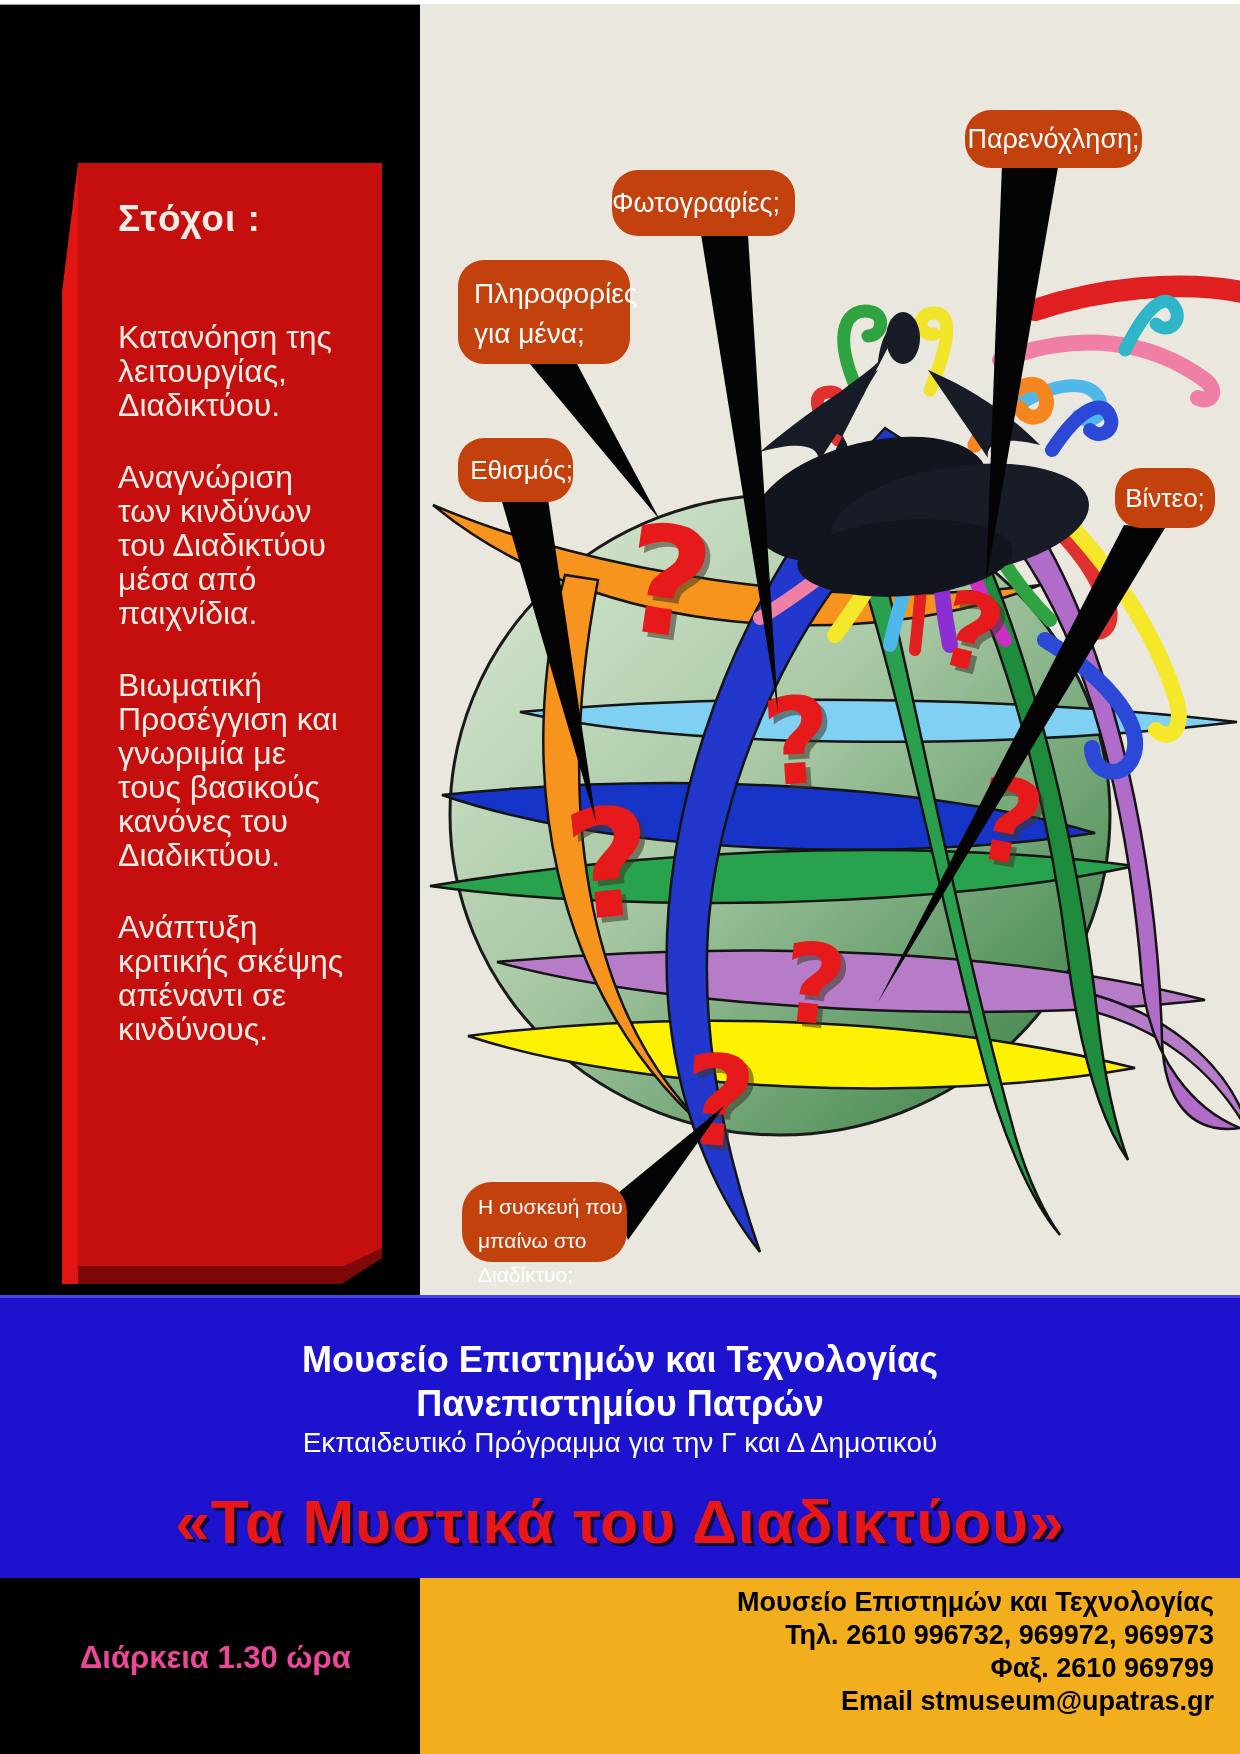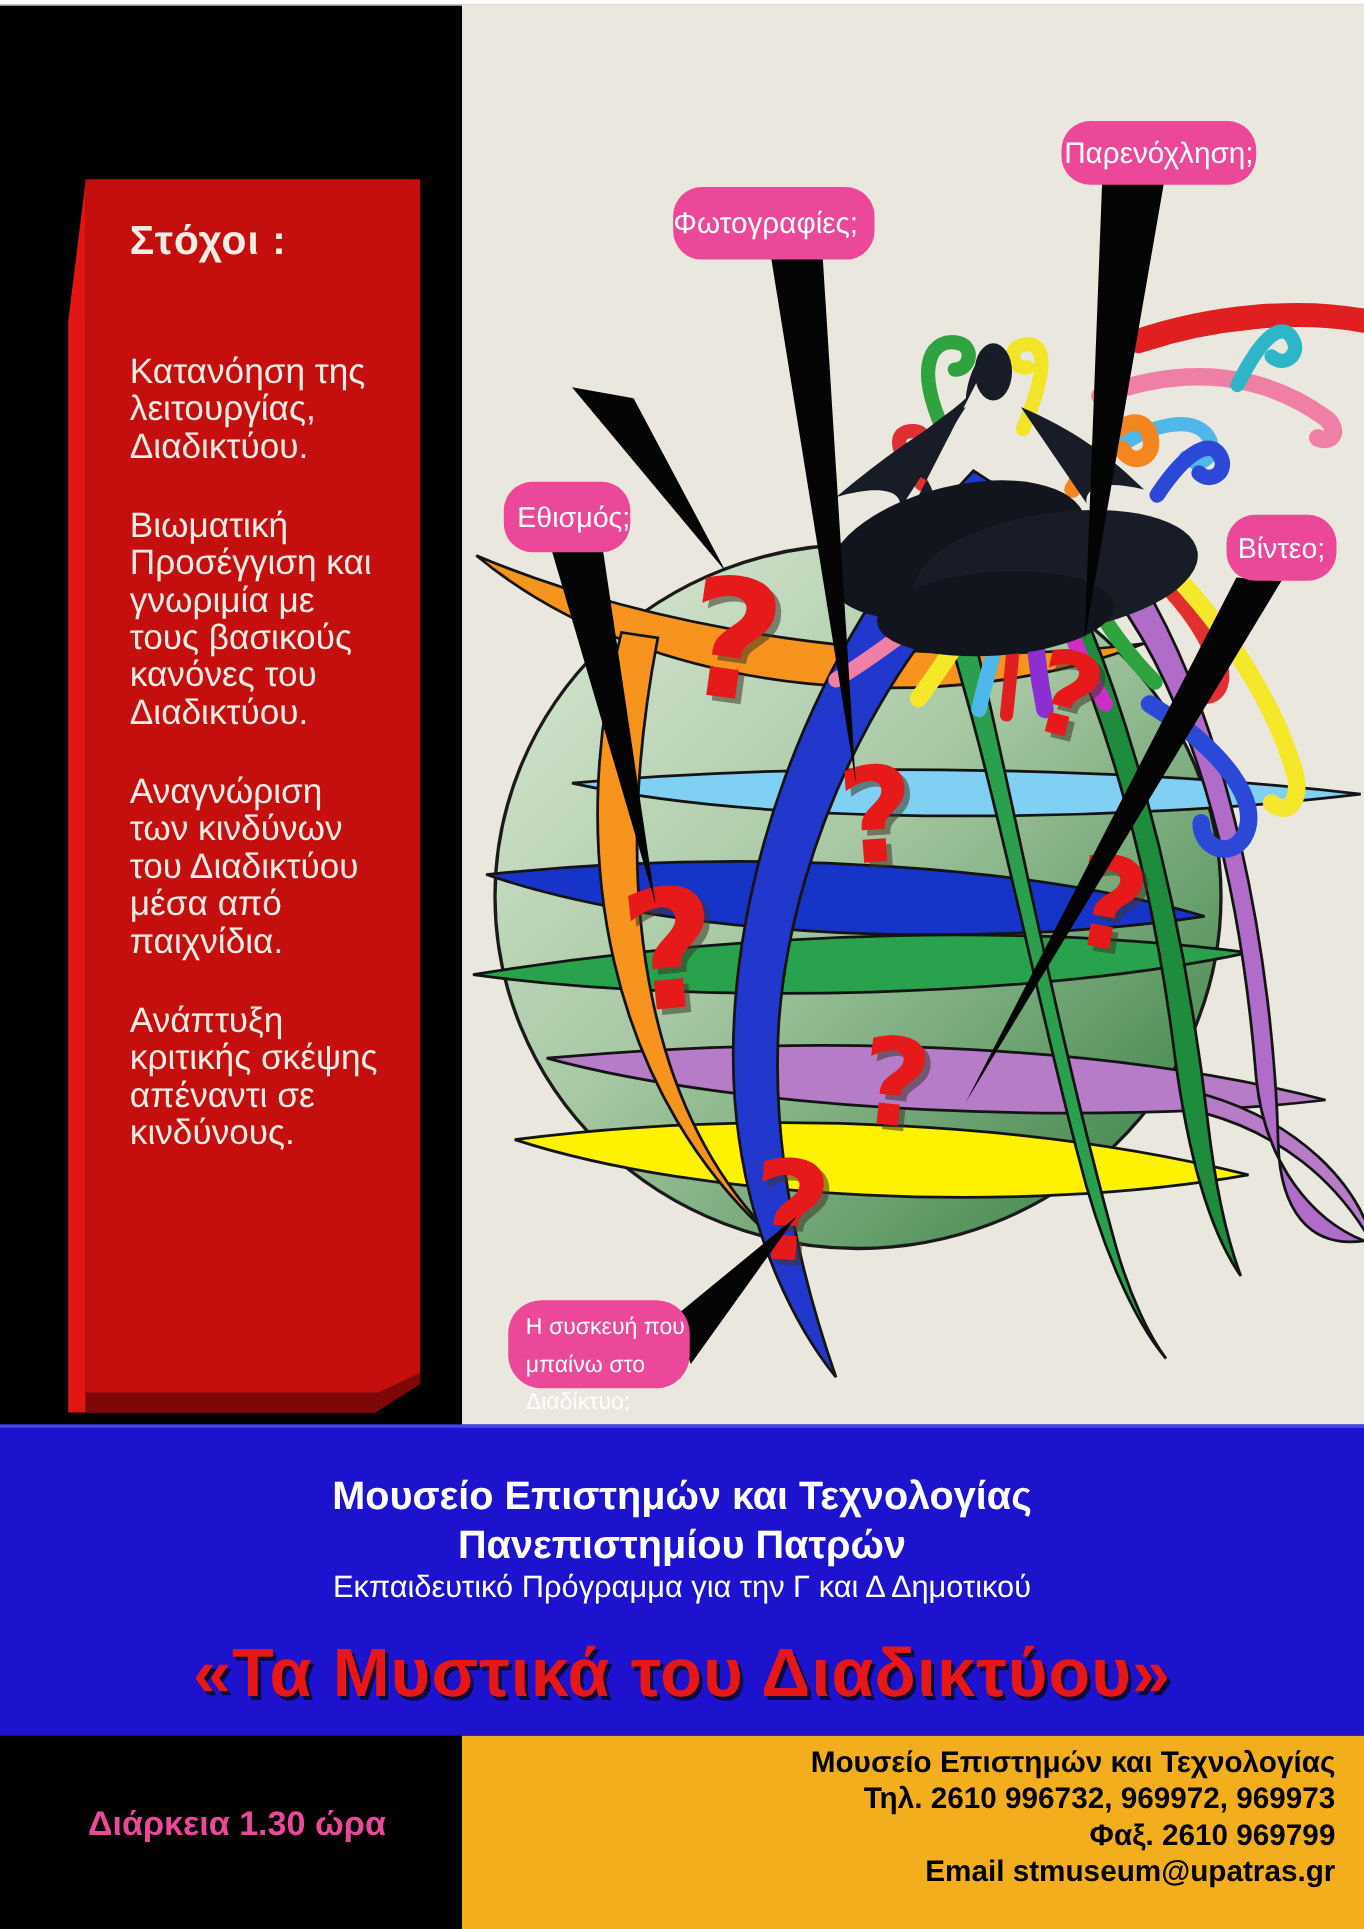--- a/index.html
+++ b/index.html
@@ -7,21 +7,21 @@
           font-family:"Liberation Sans",sans-serif;}
   .top-edge{position:absolute;left:0;top:0;width:1240px;height:4px;background:#fff;
             border-bottom:1px solid #9a9a9a;}
   .beige{position:absolute;left:420px;top:4px;width:820px;height:1292px;background:#EAE8DE;}
   svg.art{position:absolute;left:0;top:0;}
   
   .goals{position:absolute;left:118px;top:198px;width:236px;color:#F4EDE5;}
   .goals h2{margin:0 0 80px 0;font-size:37px;font-weight:bold;letter-spacing:1px;}
   .goals p{margin:0 0 38px 0;font-size:32px;line-height:34px;}
   
-  .callout{position:absolute;background:#ec4899;color:#FEFEFE;border-radius:26px;
+  .callout{position:absolute;background:#c2410c;color:#FEFEFE;border-radius:26px;
            white-space:pre-line;z-index:5;}
   .co-info{left:458px;top:260px;width:172px;height:104px;font-size:28px;line-height:40px;
            padding:14px 0 0 16px;box-sizing:border-box;}
   .co-photos{left:612px;top:170px;width:183px;height:66px;font-size:27px;line-height:66px;
            }
   .co-harass{left:965px;top:110px;width:177px;height:58px;font-size:27px;line-height:58px;
            text-align:center;}
   .co-addiction{left:458px;top:438px;width:115px;height:64px;font-size:26px;line-height:64px;
            text-align:right;}
   .co-video{left:1115px;top:468px;width:100px;height:60px;font-size:26px;line-height:60px;
@@ -150,25 +150,27 @@
     <g>
       <polygon points="78,163 62,292 62,1284 78,1284" fill="#E21515"></polygon>
       <polygon points="78,163 382,163 382,1258 341,1284 78,1284" fill="#C50E0E"></polygon>
       <polygon points="78,1266 344,1266 382,1248 382,1258 341,1284 78,1284" fill="#7E0808"></polygon>
     </g>
   </svg>
 
   <div class="goals">
     <h2>Στόχοι :</h2>
     <p>Κατανόηση της λειτουργίας, Διαδικτύου.</p>
+    <p>Αναγνώριση των  κινδύνων του Διαδικτύου μέσα από παιχνίδια.</p>
     <p>Βιωματική Προσέγγιση και γνωριμία με τους βασικούς κανόνες του Διαδικτύου.</p>
-    <p>Αναγνώριση των  κινδύνων του Διαδικτύου μέσα από παιχνίδια.</p>
     <p>Ανάπτυξη κριτικής σκέψης απέναντι σε κινδύνους.</p>
   </div>
 
+  <div class="callout co-info">Πληροφορίες
+για μένα;</div>
   <div class="callout co-photos">Φωτογραφίες;</div>
   <div class="callout co-harass">Παρενόχληση;</div>
   <div class="callout co-addiction">Εθισμός;</div>
   <div class="callout co-video">Βίντεο;</div>
   <div class="callout co-device">Η συσκευή που
 μπαίνω  στο
 Διαδίκτυο;</div>
 
   <div class="blueband">
     <div class="l1">Μουσείο  Επιστημών και Τεχνολογίας</div>

